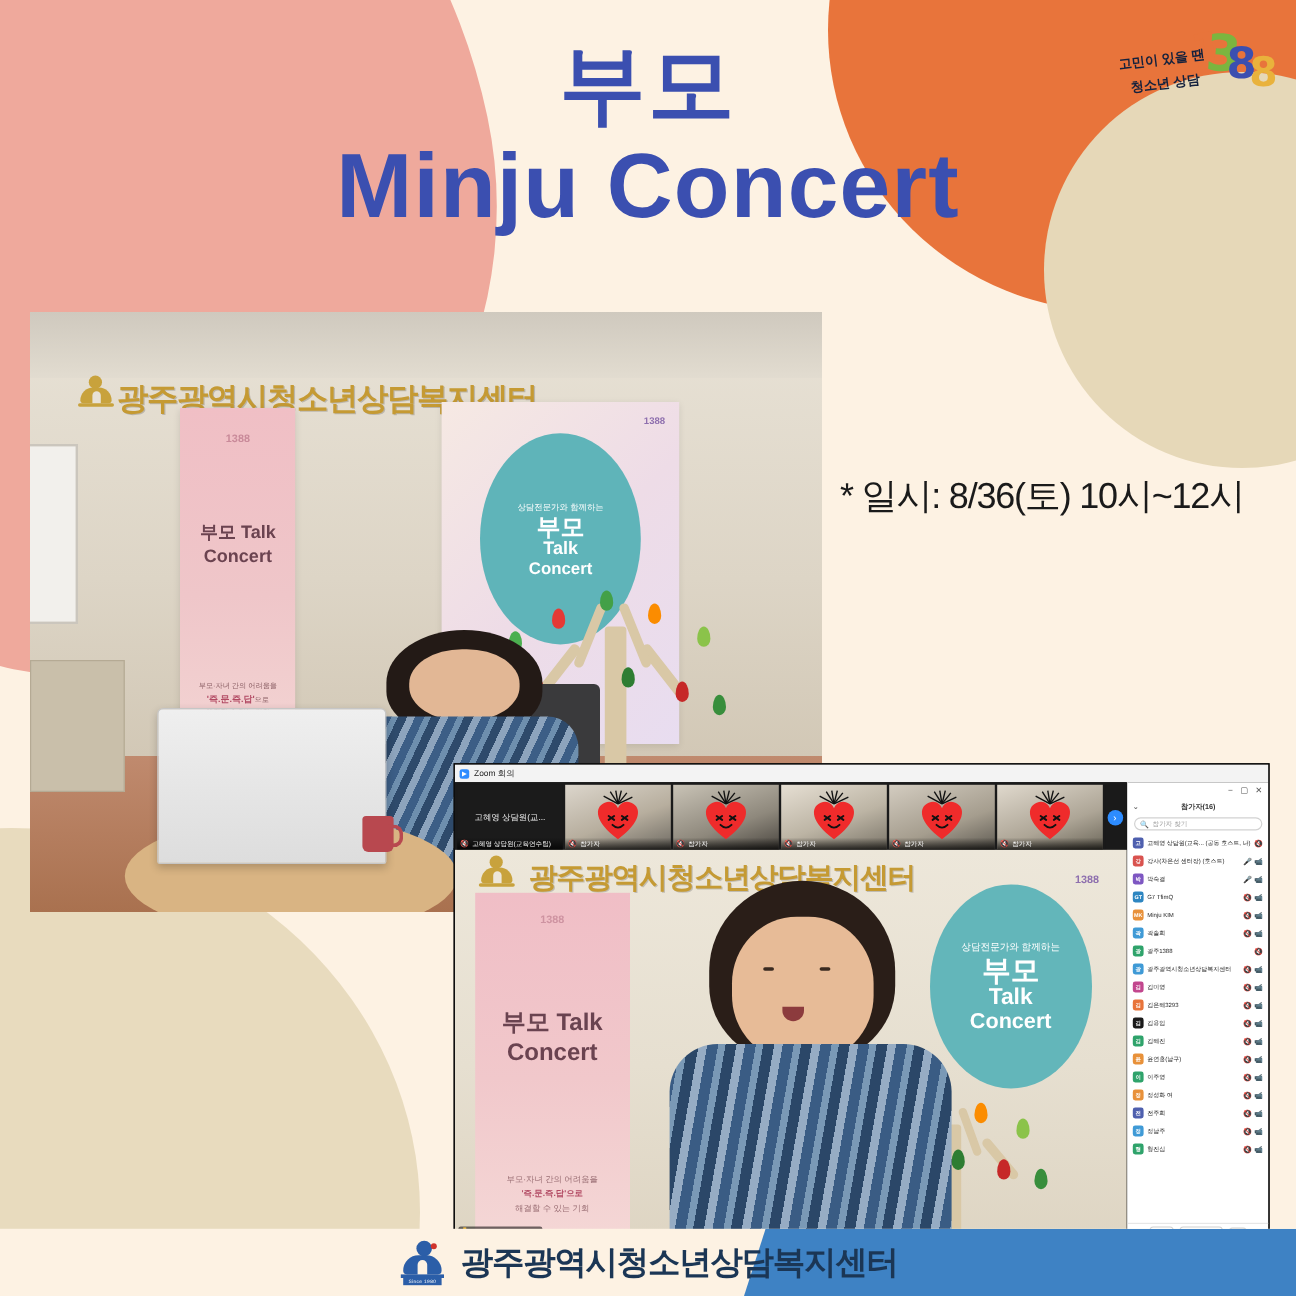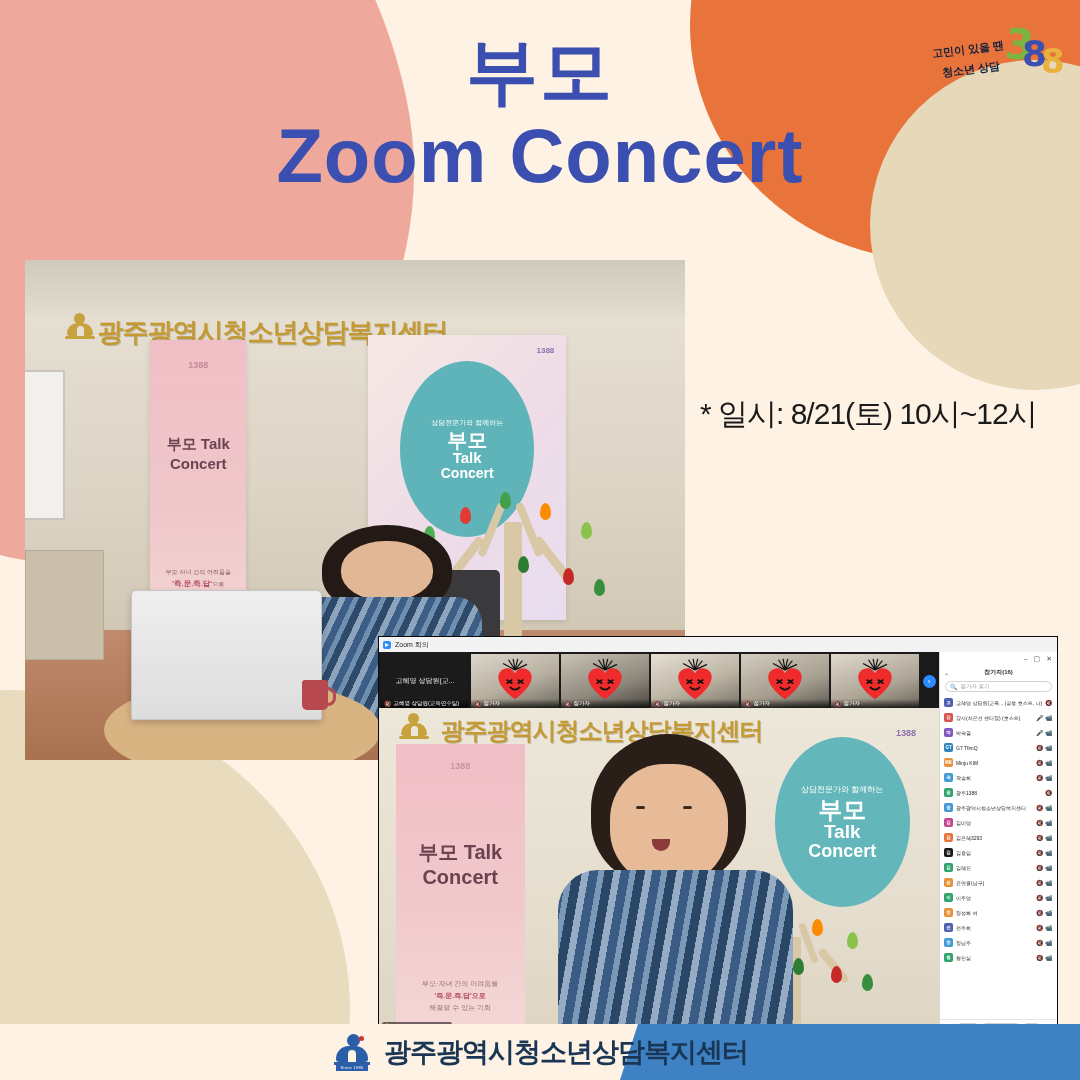--- a/index.html
+++ b/index.html
@@ -501,25 +501,25 @@
     <div class="slogan slogan-1">고민이 있을 땐</div>
     <div class="slogan slogan-2">청소년 상담</div>
     <div class="digit d1">1</div>
     <div class="digit d3">3</div>
     <div class="digit d8a">8</div>
     <div class="digit d8b">8</div>
   </div>
 
   <div id="headline">
     <div id="headline-line1">부모</div>
-    <div id="headline-line2">Zoom Concert</div>
+    <div id="headline-line2">Minju Concert</div>
   </div>
 
   <div id="info-block">
-    <div class="info-line">* 일시: 8/21(토) 10시~12시</div>
+    <div class="info-line">* 일시: 8/36(토) 10시~12시</div>
   </div>
 
   <div id="photo-top">
     <div class="room-wall"></div>
     <div class="room-ceiling"></div>
     <div class="room-floor"></div>
     <div class="whiteboard"></div>
     <div class="wall-sign-icon">
       <i class="h"></i>
         <i class="b"></i>

